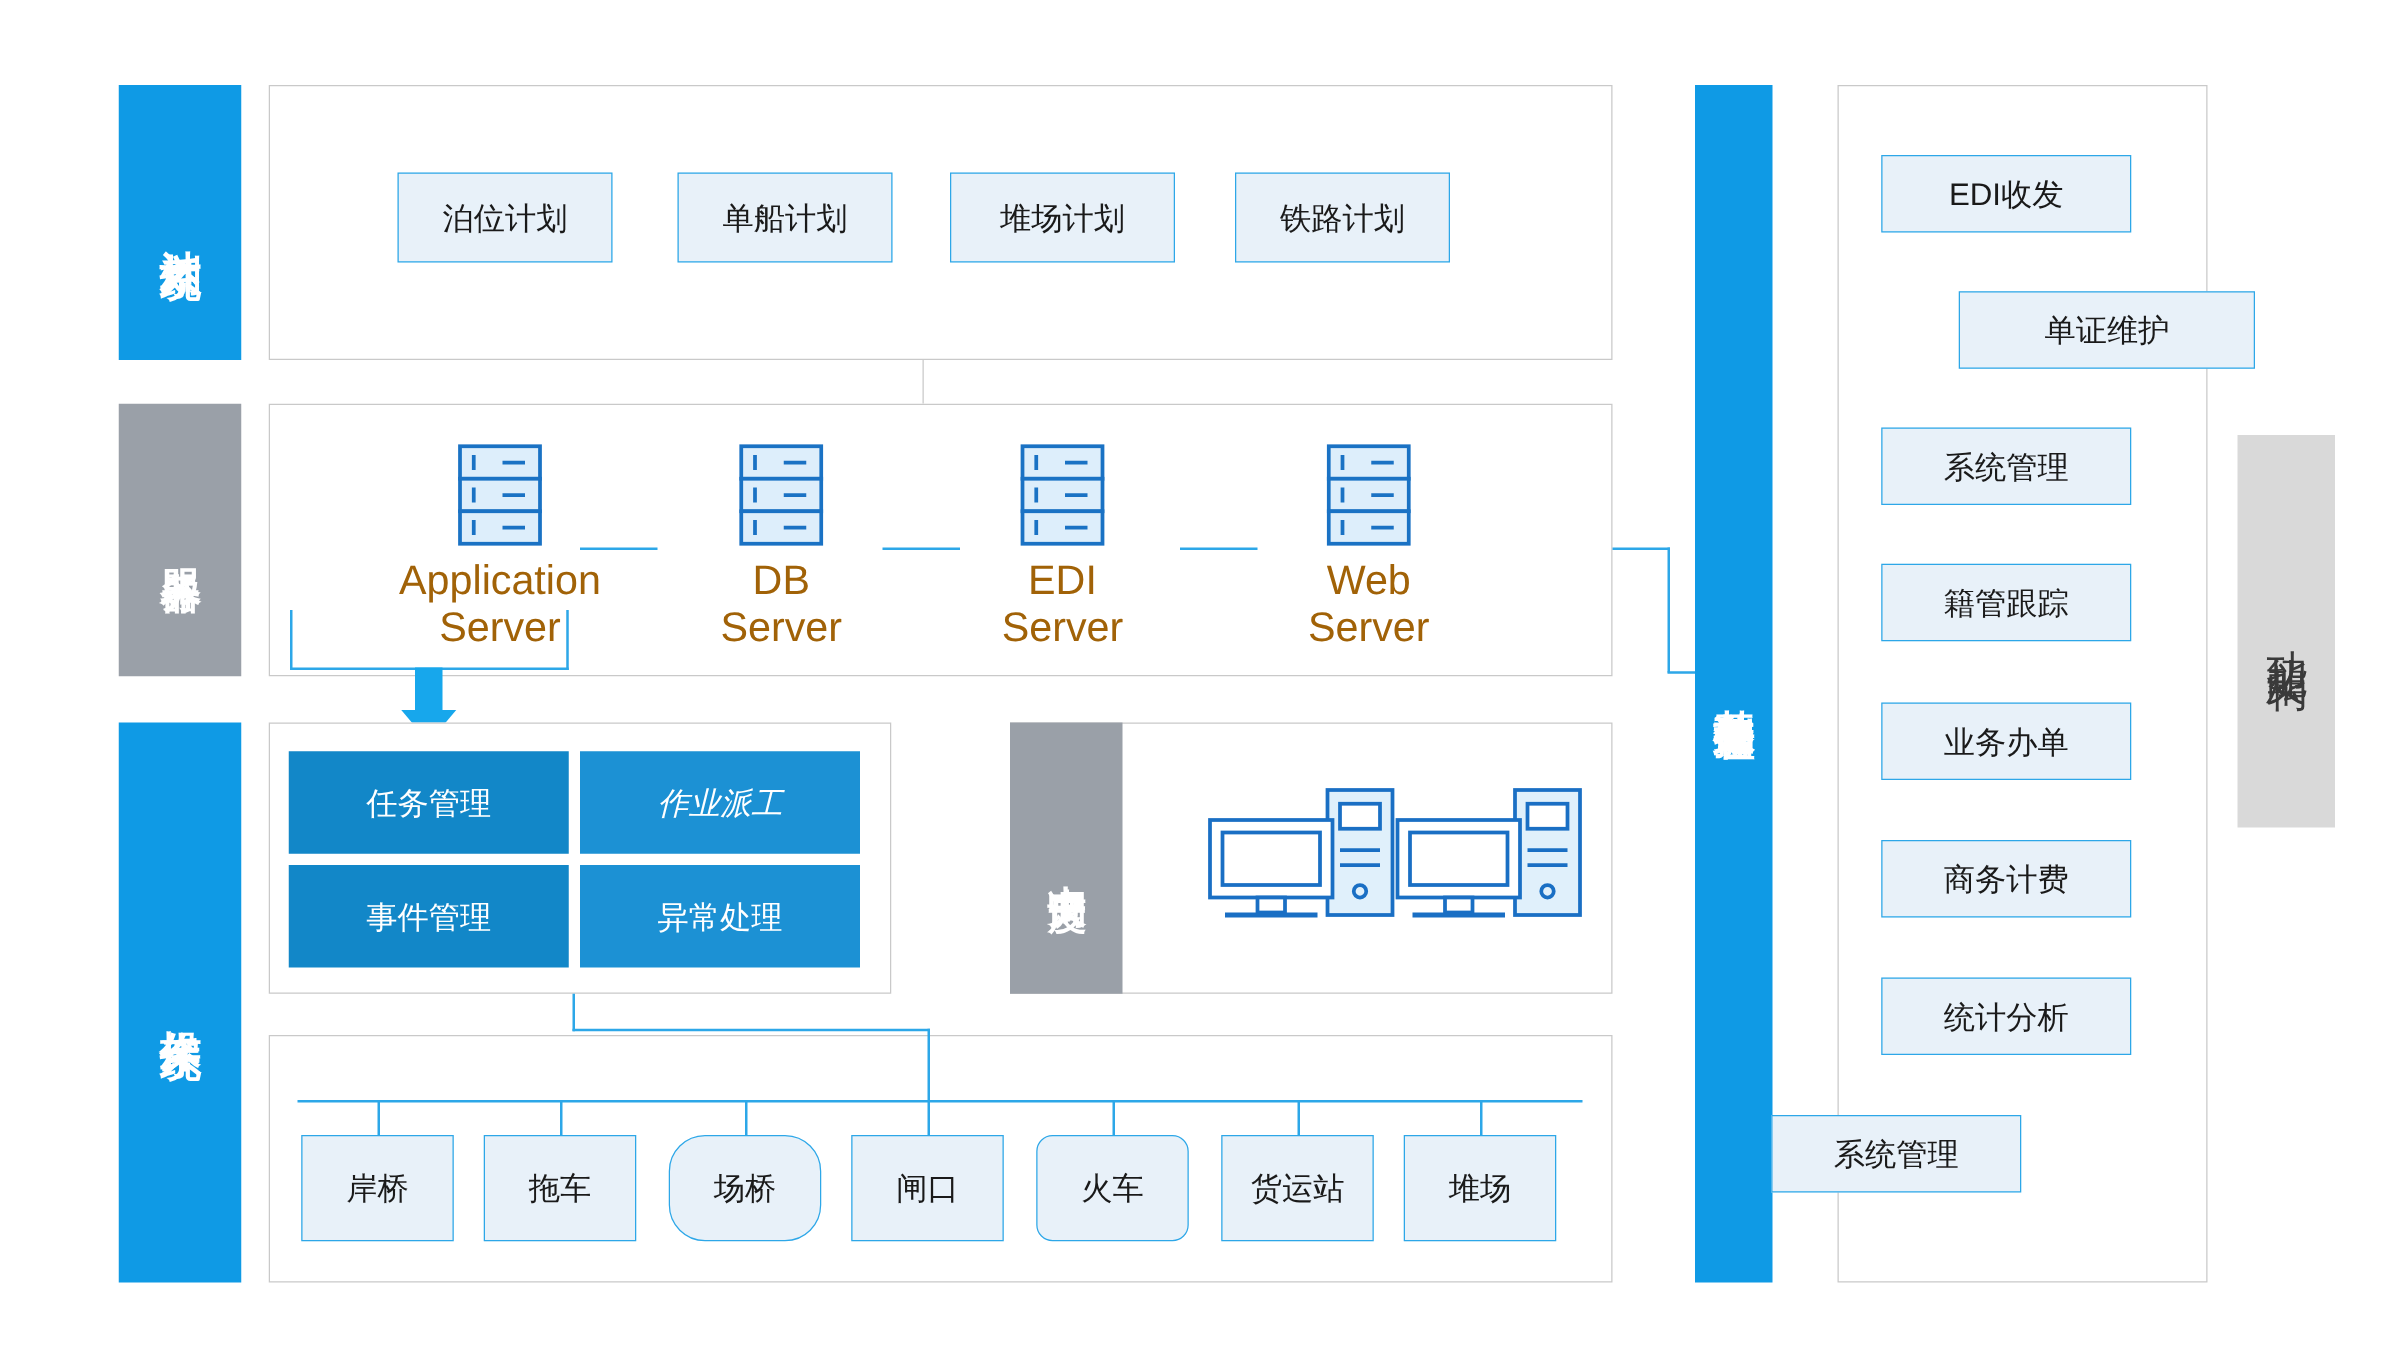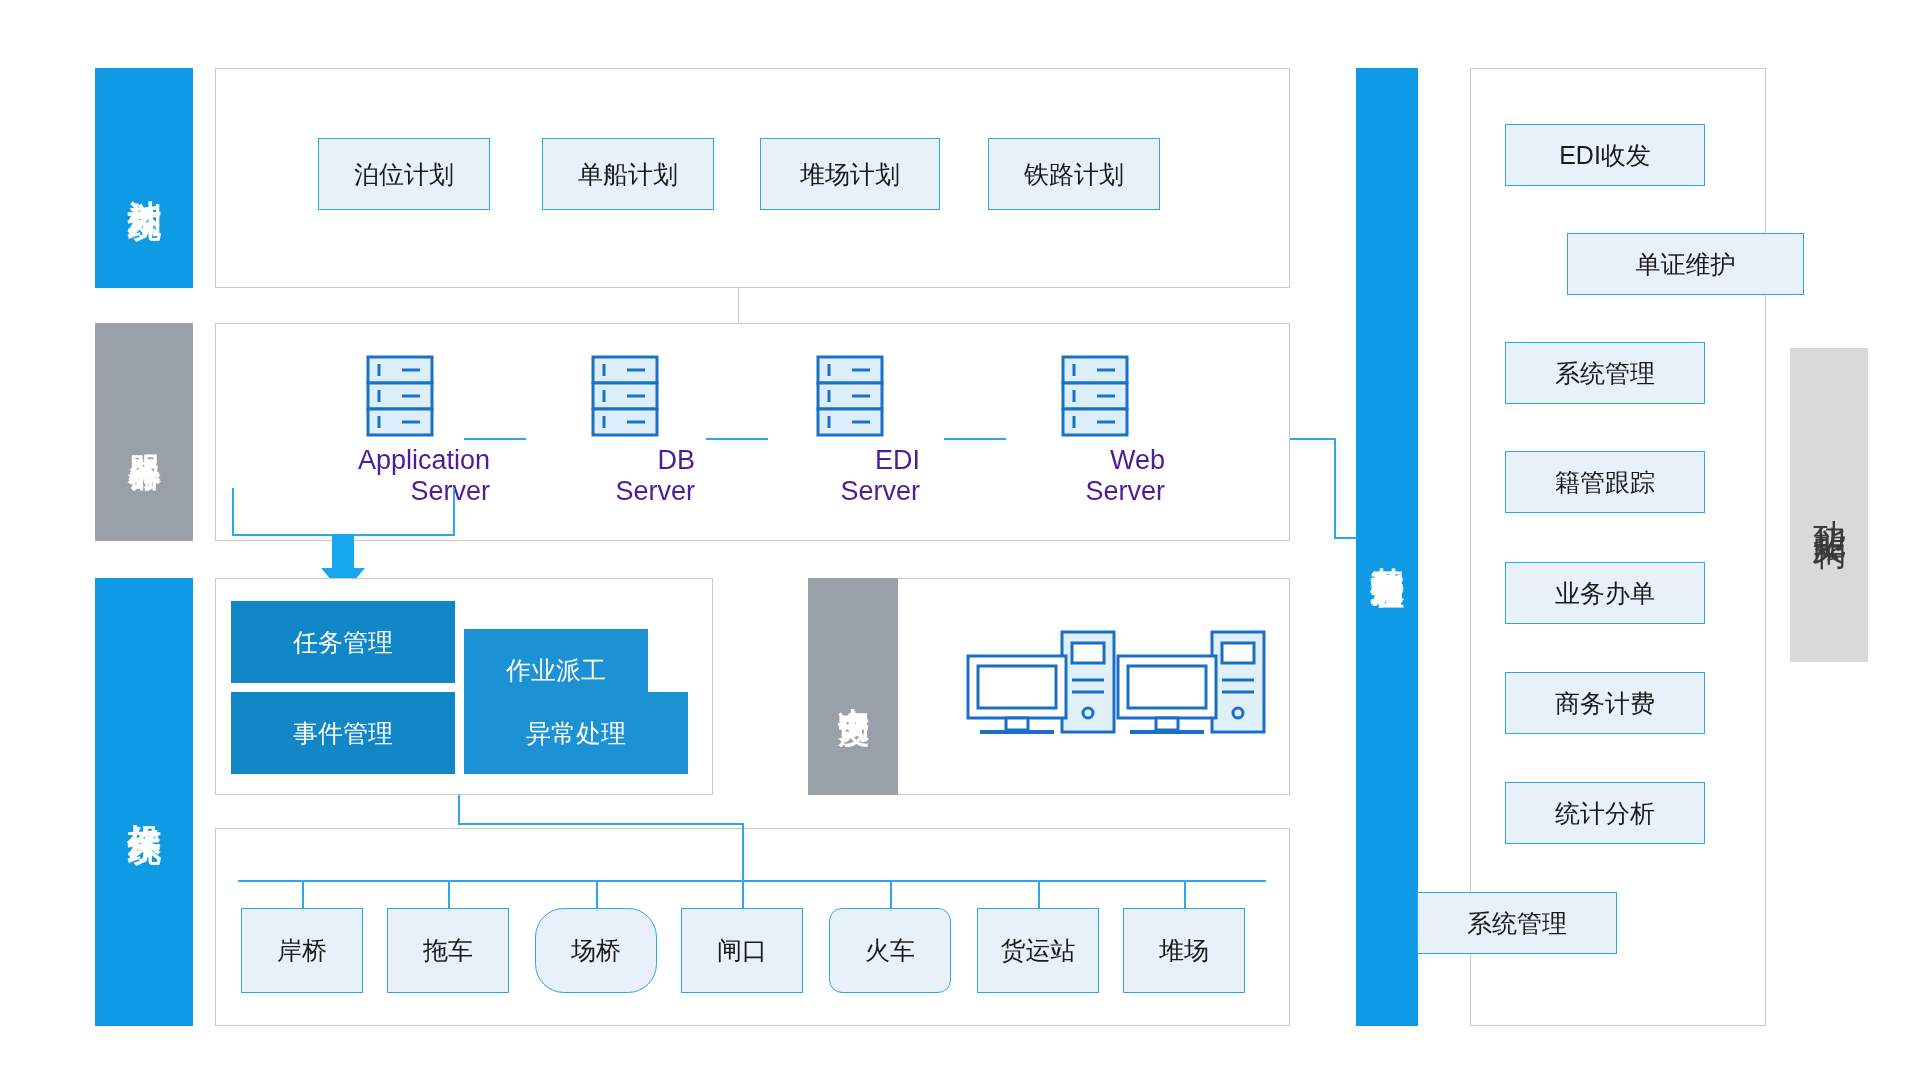--- a/index.html
+++ b/index.html
@@ -66,23 +66,23 @@
     display: flex;
     align-items: center;
     justify-content: center;
     font-size: 25px;
     white-space: nowrap;
   }
   .sbox.alt { background: #1c91d4; }
 
   
   .srv-label {
-    text-align: right;
-    font-size: 27px;
-    color: #4c1d95;
+    text-align: center;
+    font-size: 33px;
+    color: #a16207;
     line-height: 1.16;
     white-space: nowrap;
   }
 
   
   .line-h { background: #2da7e8; height: 2px; }
   .line-v { background: #2da7e8; width: 2px; }
 
   
   .arrow-head {
@@ -213,21 +213,21 @@
 
   <div class="abs band band-blue vtext" style="left:95px; top:578px; width:98px; height:448px; font-size:33px;">
     <span>操作系统</span>
   </div>
 
   <div class="abs panel" style="left:215px; top:578px; width:498px; height:217px;"></div>
 
   <div class="abs sbox" style="left:231px; top:601px; width:224px; height:82px;">
     <span>任务管理</span>
   </div>
-  <div class="abs sbox alt" style="left:464px; top:629px; width:184px; height:82px;">
+  <div class="abs sbox alt" style="left:464px; top:601px; width:224px; height:82px;font-style:italic;">
     <span>作业派工</span>
   </div>
   <div class="abs sbox" style="left:231px; top:692px; width:224px; height:82px;align-items:center;">
     <span>事件管理</span>
   </div>
   <div class="abs sbox alt" style="left:464px; top:692px; width:224px; height:82px;">
     <span>异常处理</span>
   </div>
 
   <div class="abs panel" style="left:808px; top:578px; width:482px; height:217px;"></div>

